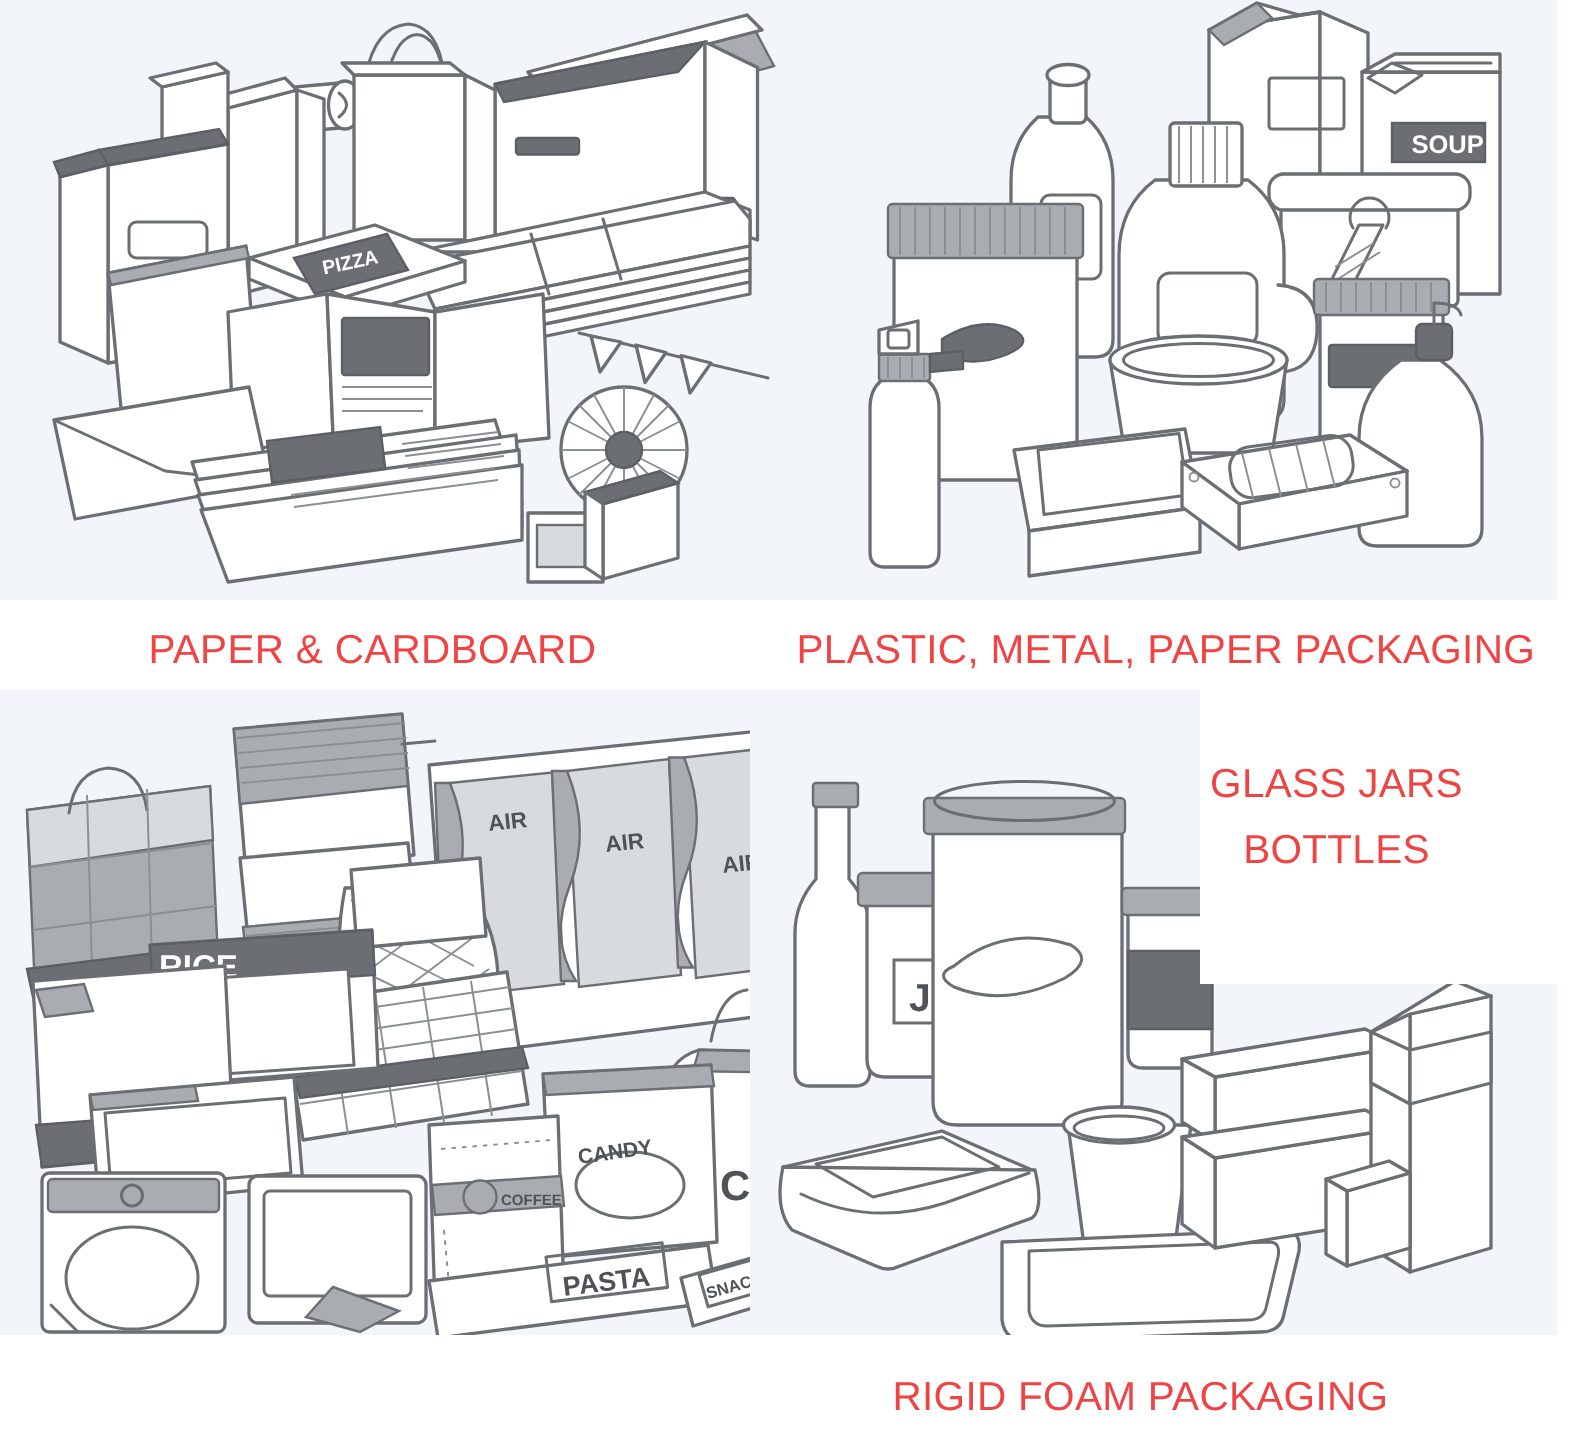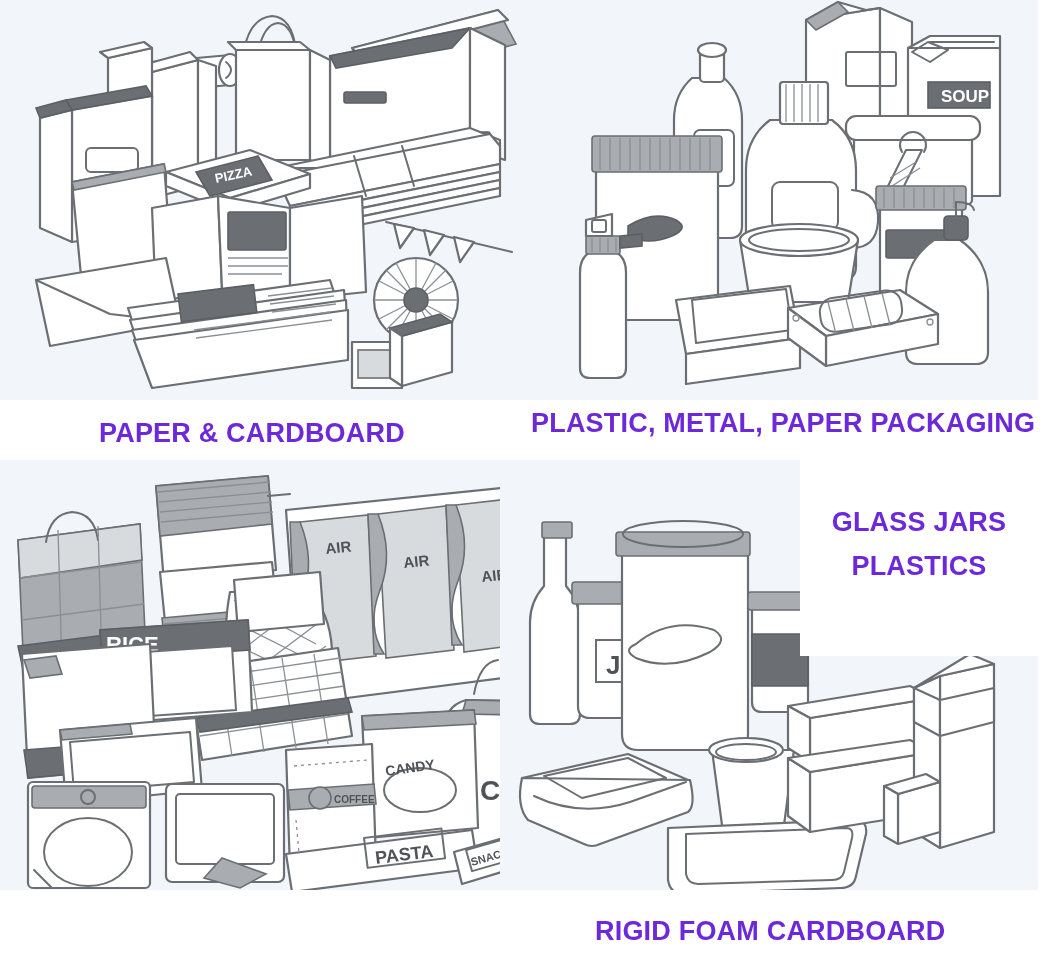--- a/index.html
+++ b/index.html
@@ -4,21 +4,21 @@
 <style>
   html,body{margin:0;padding:0;background:#ffffff;}
   body{width:1048px;height:961px;position:relative;overflow:hidden;
        font-family:"Liberation Sans", sans-serif;}
   .stage{position:absolute;inset:0;background:#ffffff;}
 
   .panel{position:absolute;overflow:hidden;}
   .tint{background:#f2f6fa;}
   .white{background:#ffffff;}
 
-  .caption{position:absolute;color:#6d28d9;font-weight:bold;
+  .caption{position:absolute;color:#ef4444;font-weight:normal;
            letter-spacing:.2px;white-space:nowrap;
            font-family:"Liberation Sans", sans-serif;}
 
   .cap-row{font-size:27px;}
   .cap-block{font-size:27px;text-align:center;line-height:44px;}
 
   svg{display:block;}
   .ln{fill:#ffffff;stroke:#6b6f73;stroke-width:2.2;
       stroke-linejoin:round;stroke-linecap:round;}
   .ln2{fill:none;stroke:#6b6f73;stroke-width:2;
@@ -263,21 +263,21 @@
           <line x1="882" y1="293" x2="890" y2="325"></line>
         </g>
         <circle class="thin" cx="796" cy="318" r="3"></circle>
         <circle class="thin" cx="930" cy="322" r="3"></circle>
       </g>
     </svg>
   </div>
 
   <div class="caption cap-row" style="left:99px;top:418px;">PAPER &amp; CARDBOARD</div>
 
-  <div class="caption cap-row" style="left:531px;top:408px;">PLASTIC, METAL, PAPER PACKAGING</div>
+  <div class="caption cap-row" style="left:531px;top:418px;">PLASTIC, METAL, PAPER PACKAGING</div>
 
   <div class="panel tint" style="left:0;top:460px;width:806px;height:430px;">
     <svg width="806" height="430" viewBox="0 0 806 430">
 
       <g>
         <polygon class="ln" points="286,50 520,26 534,214 300,244"></polygon>
         <polygon class="lt" points="300,62 368,55 376,196 306,204"></polygon>
         <polygon class="lt" points="378,54 446,46 454,190 386,198"></polygon>
         <polygon class="lt" points="456,45 518,38 526,184 464,192"></polygon>
         <path class="md" d="M300,62 q16,40 2,76 q-14,36 4,66 l-10,0 l-6,-142 z"></path>
@@ -514,21 +514,21 @@
         <polygon class="ln" points="440,240 494,228 494,262 440,276"></polygon>
         <polygon class="ln" points="398,334 440,322 440,372 398,384"></polygon>
         <polygon class="ln" points="398,334 440,322 426,314 384,326"></polygon>
         <polygon class="ln" points="384,326 398,334 398,384 384,376"></polygon>
       </g>
     </svg>
   </div>
 
   <div class="panel white" style="left:800px;top:460px;width:248px;height:196px;"></div>
 
-  <div class="caption cap-block" style="left:800px;top:500px;width:238px;text-align:center;">
+  <div class="caption cap-block" style="left:772px;top:500px;width:238px;text-align:center;">
     <div>GLASS JARS</div>
-    <div>PLASTICS</div>
+    <div>BOTTLES</div>
   </div>
 
 
-  <div class="caption cap-row" style="left:595px;top:916px;">RIGID FOAM CARDBOARD</div>
+  <div class="caption cap-row" style="left:595px;top:916px;">RIGID FOAM PACKAGING</div>
 
 </div>
 
 </body></html>

